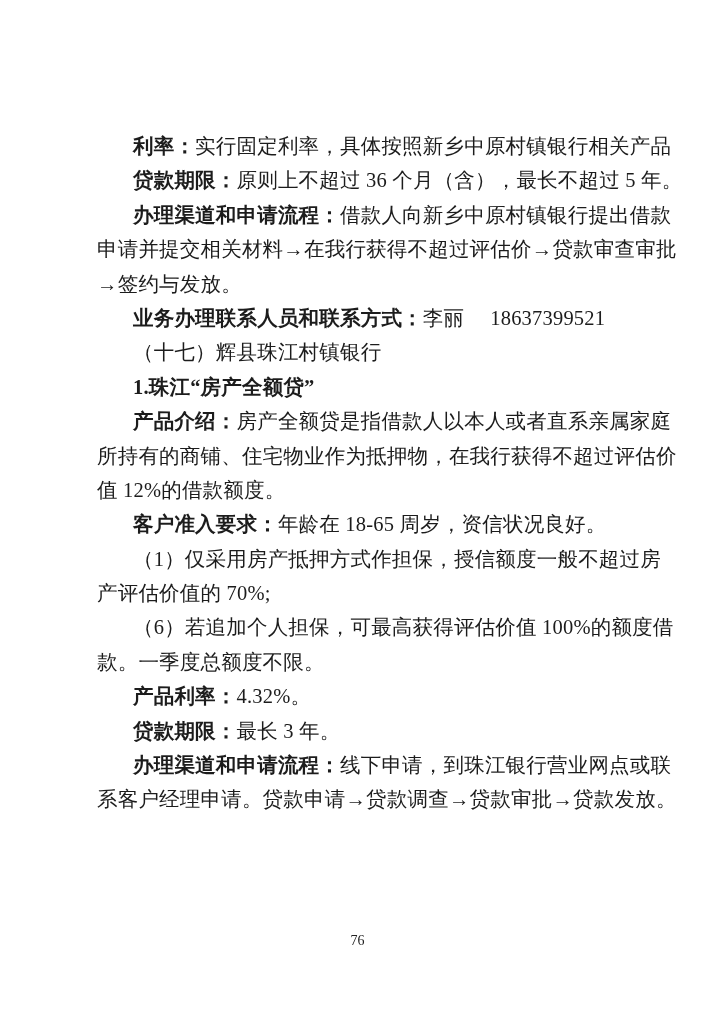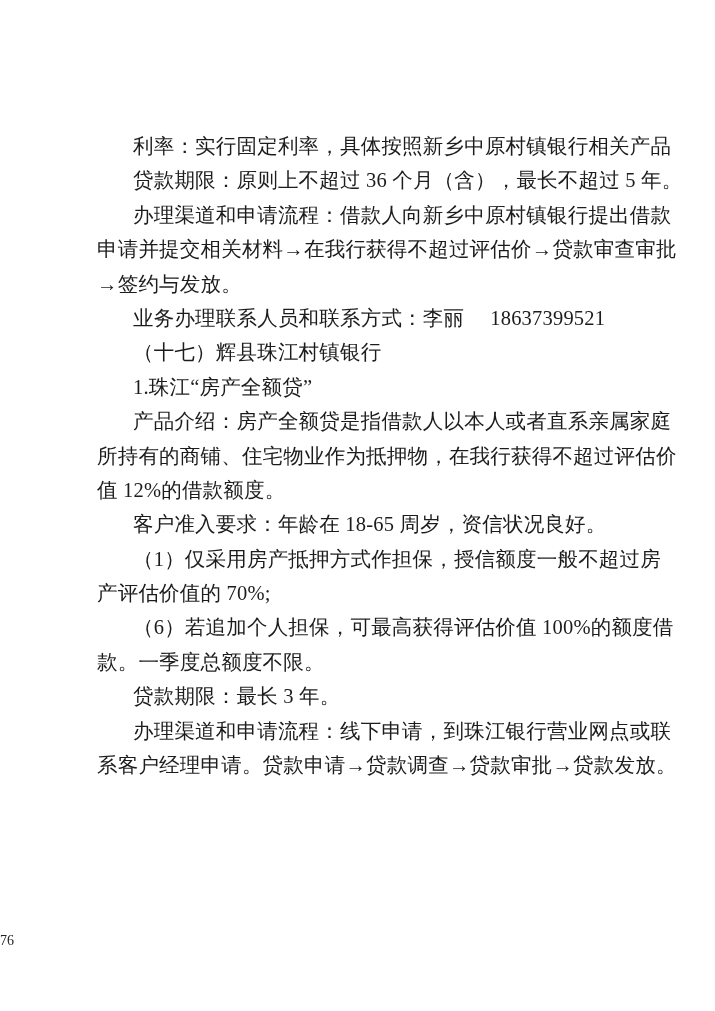--- a/index.html
+++ b/index.html
@@ -26,27 +26,28 @@
     height: 34.4px;
     line-height: 34.4px;
     font-size: 20.5px;
     white-space: pre;
     letter-spacing: 0.2px;
   }
   .line.indent {
     padding-left: 36px;
   }
   .seg.bold {
-    font-weight: normal;
+    font-weight: bold;
   }
   .page-number {
     position: absolute;
     top: 931px;
     left: 0;
     width: 100%;
+    text-align: center;
     font-size: 14px;
     line-height: 20px;
     color: #222222;
   }
 </style>
 </head>
 <body>
 
 <div class="page">
   <div class="content">
@@ -59,18 +60,19 @@
       <div class="line indent"><span class="seg">（十七）辉县珠江村镇银行</span></div>
       <div class="line indent"><span class="seg bold">1.珠江“房产全额贷”</span></div>
       <div class="line indent"><span class="seg bold">产品介绍：</span><span class="seg">房产全额贷是指借款人以本人或者直系亲属家庭</span></div>
       <div class="line"><span class="seg">所持有的商铺、住宅物业作为抵押物，在我行获得不超过评估价</span></div>
       <div class="line"><span class="seg">值 12%的借款额度。</span></div>
       <div class="line indent"><span class="seg bold">客户准入要求：</span><span class="seg">年龄在 18-65 周岁，资信状况良好。</span></div>
       <div class="line indent"><span class="seg">（1）仅采用房产抵押方式作担保，授信额度一般不超过房</span></div>
       <div class="line"><span class="seg">产评估价值的 70%;</span></div>
       <div class="line indent"><span class="seg">（6）若追加个人担保，可最高获得评估价值 100%的额度借</span></div>
       <div class="line"><span class="seg">款。一季度总额度不限。</span></div>
+      <div class="line indent"><span class="seg bold">产品利率：</span><span class="seg">4.32%。</span></div>
       <div class="line indent"><span class="seg bold">贷款期限：</span><span class="seg">最长 3 年。</span></div>
       <div class="line indent"><span class="seg bold">办理渠道和申请流程：</span><span class="seg">线下申请，到珠江银行营业网点或联</span></div>
       <div class="line"><span class="seg">系客户经理申请。贷款申请→贷款调查→贷款审批→贷款发放。</span></div>
     </div>
   <div class="page-number">76</div>
 </div>
 
 </body></html>

